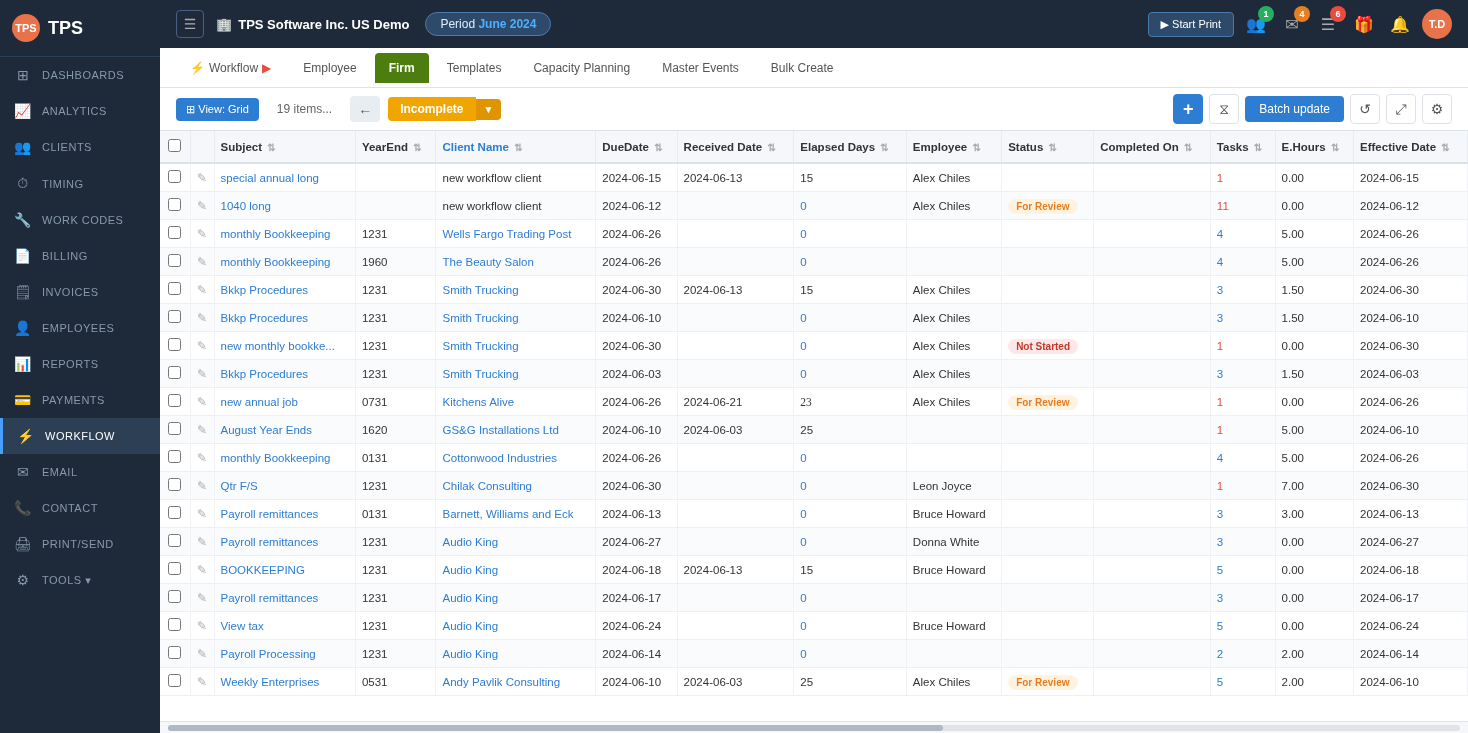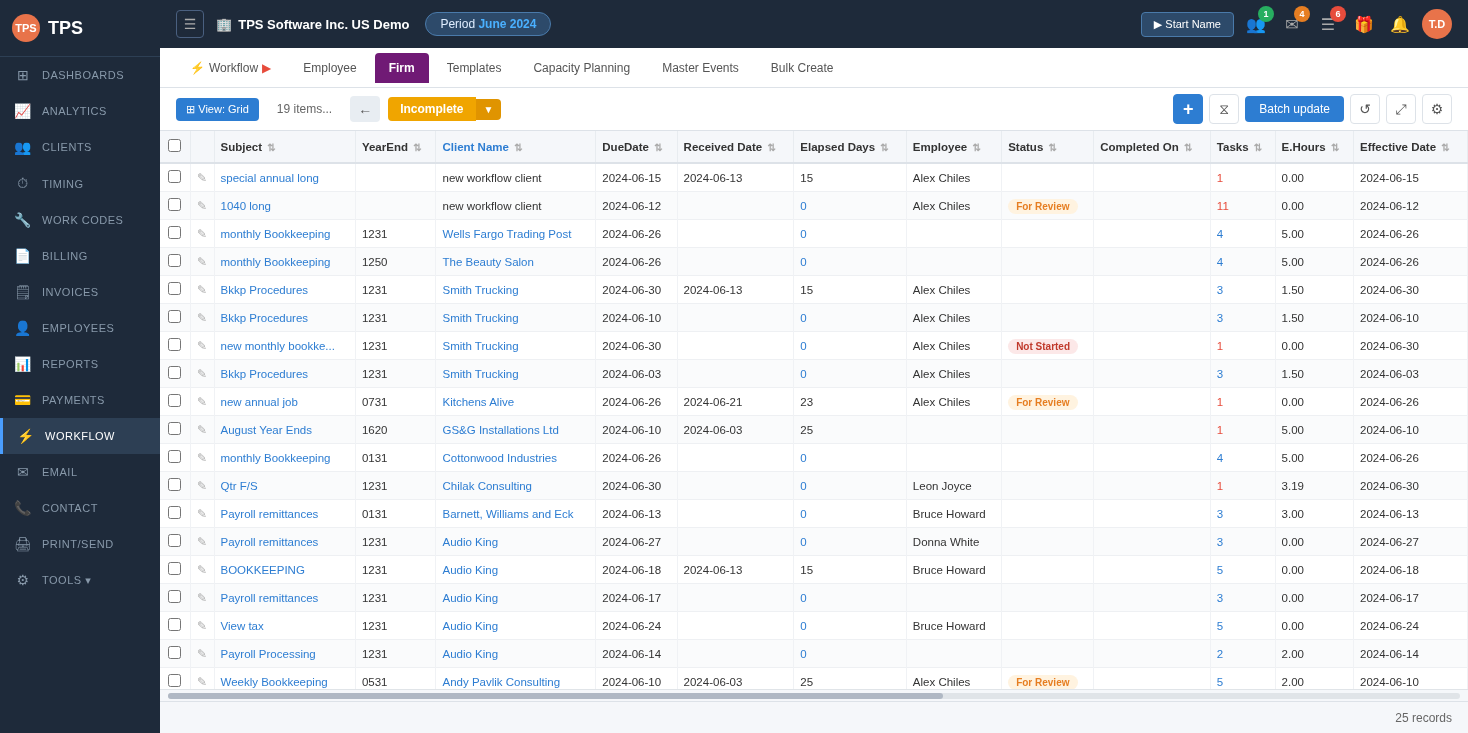--- a/index.html
+++ b/index.html
@@ -148,21 +148,21 @@
     }
     .tab-item {
       padding: 8px 14px;
       font-size: 12px;
       cursor: pointer;
       color: #555;
       border-radius: 4px 4px 0 0;
       display: flex; align-items: center; gap: 4px;
     }
     .tab-item.active {
-      background: #701a75;
+      background: #4d7c0f;
       color: #fff;
       font-weight: 600;
     }
     .tab-item.workflow { display: flex; align-items: center; gap: 4px; }
 
     
     .toolbar {
       background: #fff;
       border-bottom: 1px solid #dde2e8;
       display: flex;
@@ -407,21 +407,21 @@
   <div class="topbar">
     <div class="topbar-menu-btn">☰</div>
     <div class="topbar-brand">
       <span>🏢</span>
       <span>TPS Software Inc. US Demo</span>
     </div>
     <div class="period-badge">
       <span>Period</span>&nbsp;<strong>June 2024</strong>
     </div>
     <div class="topbar-right">
-      <button class="start-timer-btn">▶ Start Name</button>
+      <button class="start-timer-btn">▶ Start Print</button>
       <div class="topbar-icon-btn">
         <span>👥</span>
         <span class="badge green">1</span>
       </div>
       <div class="topbar-icon-btn">
         <span>✉</span>
         <span class="badge orange">4</span>
       </div>
       <div class="topbar-icon-btn">
         <span>☰</span>
@@ -547,21 +547,21 @@
             <td></td>
             <td></td>
             <td style="color: rgb(45, 125, 210);">4</td>
             <td>5.00</td>
             <td>2024-06-26</td>
           </tr>
           <tr style="background: rgb(250, 251, 252);">
             <td class="td-checkbox"><input type="checkbox" style=""></td>
             <td class="td-edit"><span style="color:#aaa;font-size:12px;">✎</span></td>
             <td class="blue-link">monthly Bookkeeping</td>
-            <td>1250</td>
+            <td>1960</td>
             <td class="blue-link">The Beauty Salon</td>
             <td>2024-06-26</td>
             <td></td>
             <td style="color: rgb(45, 125, 210);">0</td>
             <td></td>
             <td></td>
             <td></td>
             <td style="color: rgb(45, 125, 210);">4</td>
             <td>5.00</td>
             <td>2024-06-26</td>
@@ -631,21 +631,21 @@
             <td>2024-06-03</td>
           </tr>
           <tr style="background: rgb(255, 255, 255);">
             <td class="td-checkbox"><input type="checkbox" style=""></td>
             <td class="td-edit"><span style="color:#aaa;font-size:12px;">✎</span></td>
             <td class="blue-link">new annual job</td>
             <td>0731</td>
             <td class="blue-link">Kitchens Alive</td>
             <td>2024-06-26</td>
             <td>2024-06-21</td>
-            <td style="color: rgb(51, 51, 51);">23</td>
+            <td style="color: rgb(51, 51, 51); font-family: Liberation Serif, serif;">23</td>
             <td>Alex Chiles</td>
             <td><span class="status-pill">For Review</span></td>
             <td></td>
             <td style="color: rgb(231, 76, 60);">1</td>
             <td>0.00</td>
             <td>2024-06-26</td>
           </tr>
           <tr style="background: rgb(250, 251, 252);">
             <td class="td-checkbox"><input type="checkbox" style=""></td>
             <td class="td-edit"><span style="color:#aaa;font-size:12px;">✎</span></td>
@@ -684,21 +684,21 @@
             <td class="blue-link">Qtr F/S</td>
             <td>1231</td>
             <td class="blue-link">Chilak Consulting</td>
             <td>2024-06-30</td>
             <td></td>
             <td style="color: rgb(45, 125, 210);">0</td>
             <td>Leon Joyce</td>
             <td></td>
             <td></td>
             <td style="color: rgb(231, 76, 60);">1</td>
-            <td>3.19</td>
+            <td>7.00</td>
             <td>2024-06-30</td>
           </tr>
           <tr style="background: rgb(255, 255, 255);">
             <td class="td-checkbox"><input type="checkbox" style=""></td>
             <td class="td-edit"><span style="color:#aaa;font-size:12px;">✎</span></td>
             <td class="blue-link">Payroll remittances</td>
             <td>0131</td>
             <td class="blue-link">Barnett, Williams and Eck</td>
             <td>2024-06-13</td>
             <td></td>
@@ -786,21 +786,21 @@
             <td></td>
             <td></td>
             <td></td>
             <td style="color: rgb(45, 125, 210);">2</td>
             <td>2.00</td>
             <td>2024-06-14</td>
           </tr>
           <tr style="background: rgb(255, 255, 255);">
             <td class="td-checkbox"><input type="checkbox" style=""></td>
             <td class="td-edit"><span style="color:#aaa;font-size:12px;">✎</span></td>
-            <td class="blue-link">Weekly Bookkeeping</td>
+            <td class="blue-link">Weekly Enterprises</td>
             <td>0531</td>
             <td class="blue-link">Andy Pavlik Consulting</td>
             <td>2024-06-10</td>
             <td>2024-06-03</td>
             <td style="color: rgb(51, 51, 51);">25</td>
             <td>Alex Chiles</td>
             <td><span class="status-pill">For Review</span></td>
             <td></td>
             <td style="color: rgb(45, 125, 210);">5</td>
             <td>2.00</td>
@@ -809,16 +809,13 @@
         </tbody>
     </table>
   </div>
 
   <div class="scrollbar-area">
     <div class="scrollbar-track">
       <div class="scrollbar-thumb"></div>
     </div>
   </div>
 
-  <div class="footer">
-    <span>25 records</span>
-  </div>
 </div>
 
 </body></html>

